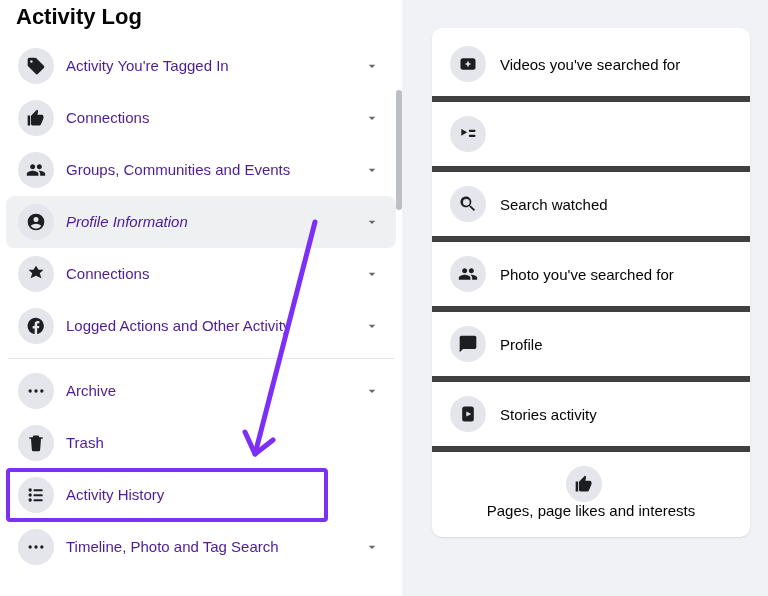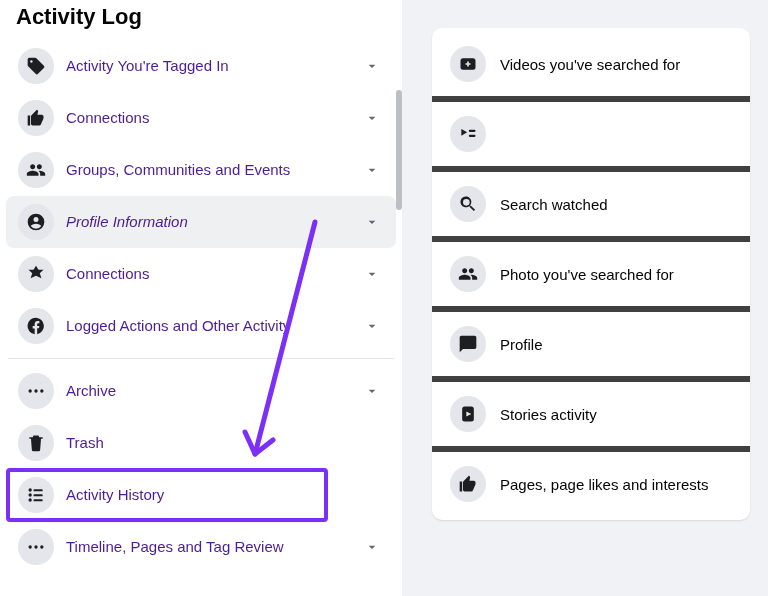--- a/index.html
+++ b/index.html
@@ -88,21 +88,21 @@
     box-shadow: 0 1px 2px rgba(0,0,0,0.1);
     padding: 4px 0;
   }
   .list-row {
     display: flex;
     align-items: center;
     padding: 14px 18px;
     cursor: pointer;
     border-bottom: 6px solid #404040;
   }
-  .list-row:last-child { border-bottom: none; }
+  .list-row:last-child { border-bottom: none; flex-direction: column; }
   .row-icon-wrap {
     width: 36px;
     height: 36px;
     border-radius: 50%;
     background: #e4e6eb;
     display: flex;
     align-items: center;
     justify-content: center;
     margin-right: 14px;
     flex-shrink: 0;
@@ -298,21 +298,21 @@
           </svg>
         </span>
         <span class="nav-label">Activity History</span>
       </div>
       <div class="nav-item">
         <span class="nav-icon-wrap">
           <svg viewBox="0 0 24 24">
             <use href="#ic-dots"></use>
           </svg>
         </span>
-        <span class="nav-label">Timeline, Pages and Tag Review</span>
+        <span class="nav-label">Timeline, Photo and Tag Search</span>
         <span class="chevron"><svg viewBox="0 0 24 24">
             <use href="#ic-chevron"></use>
           </svg></span>
       </div>
     </div>
 
   <div class="scroll-indicator"></div>
 </div>
 
 <div class="main">

